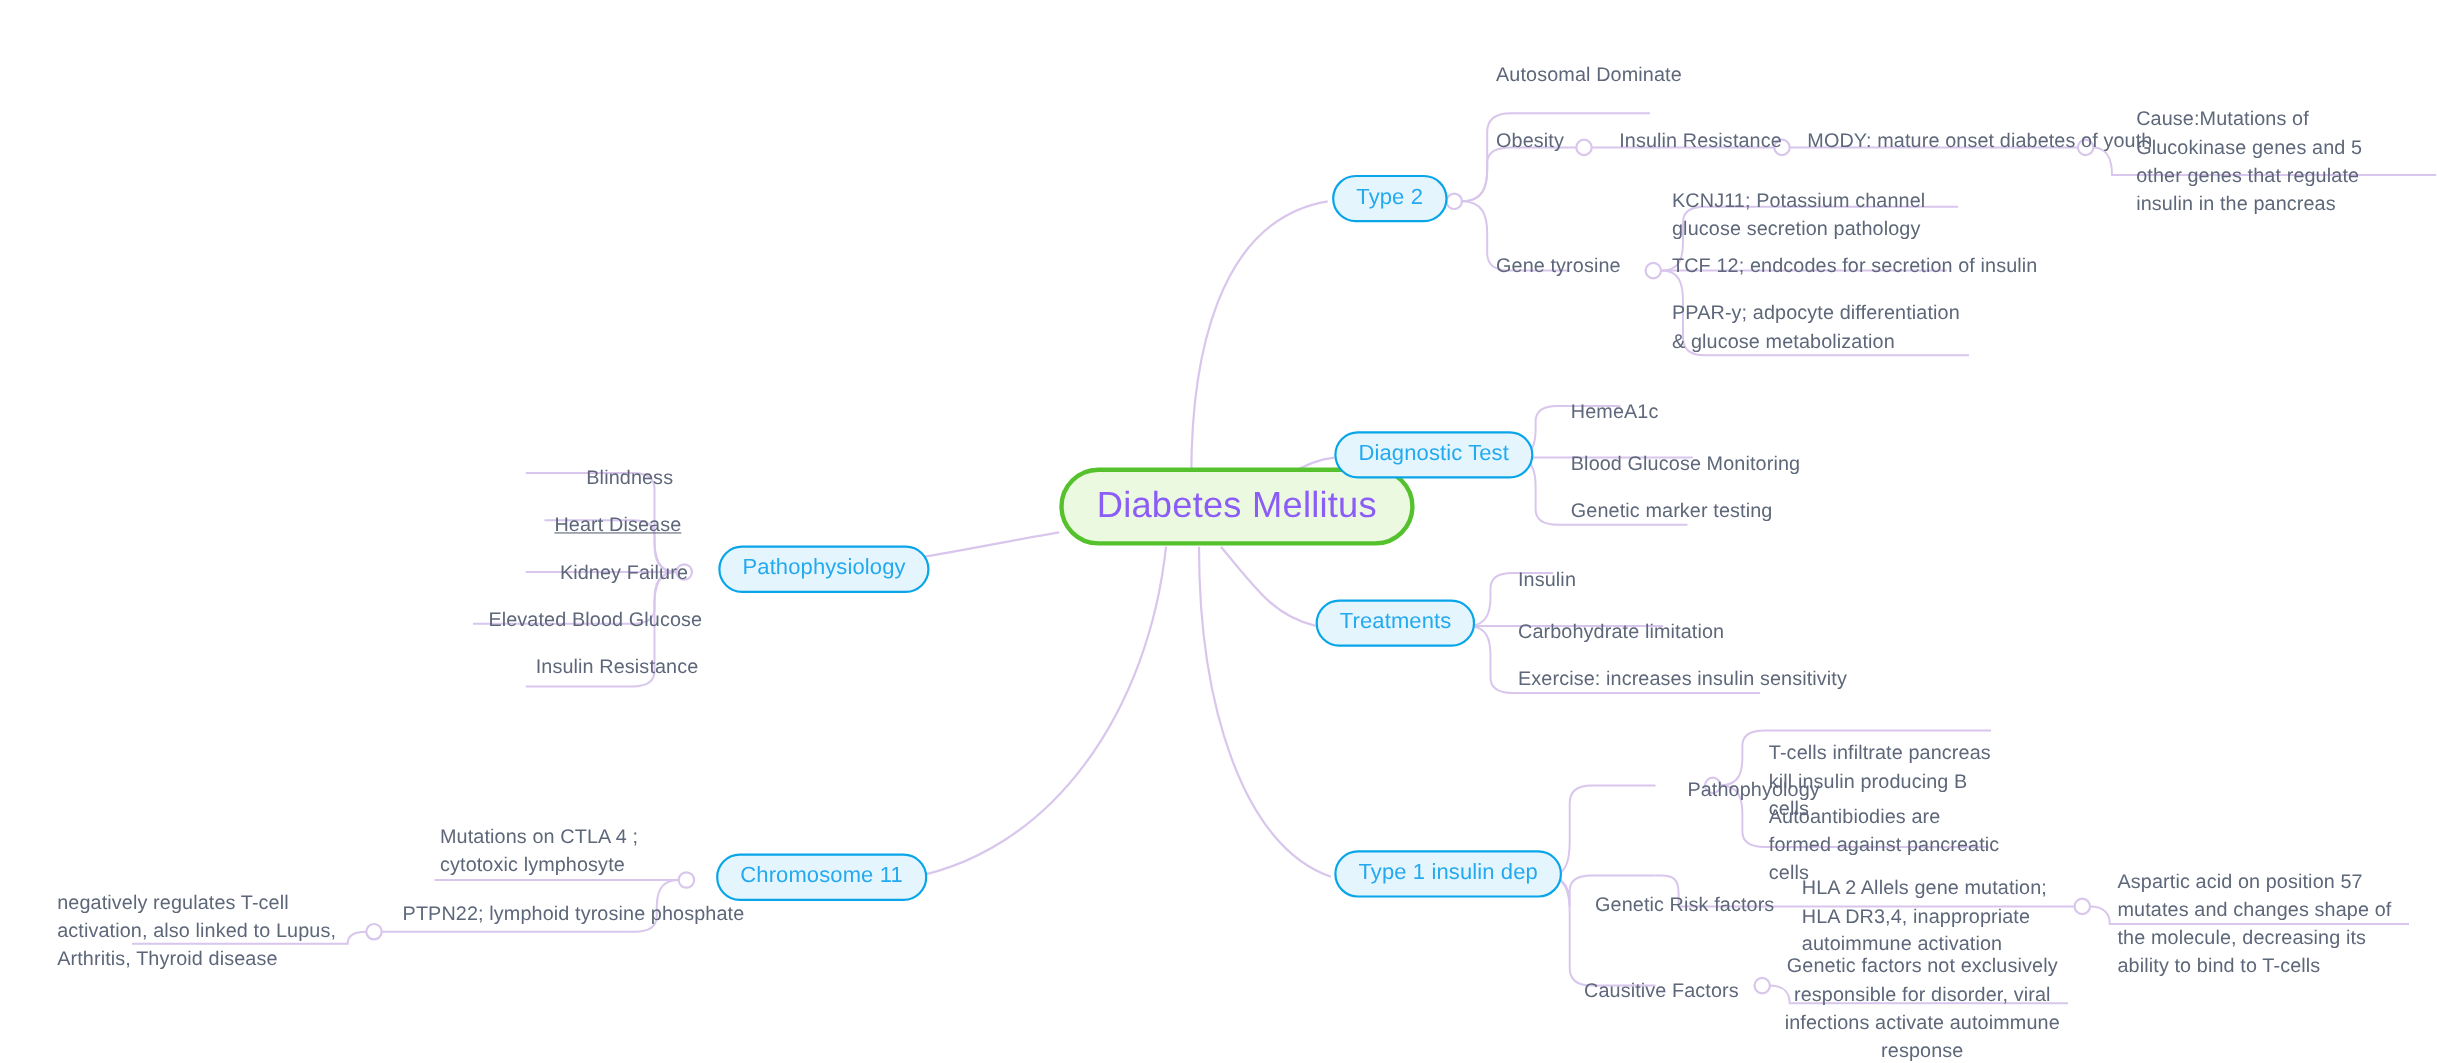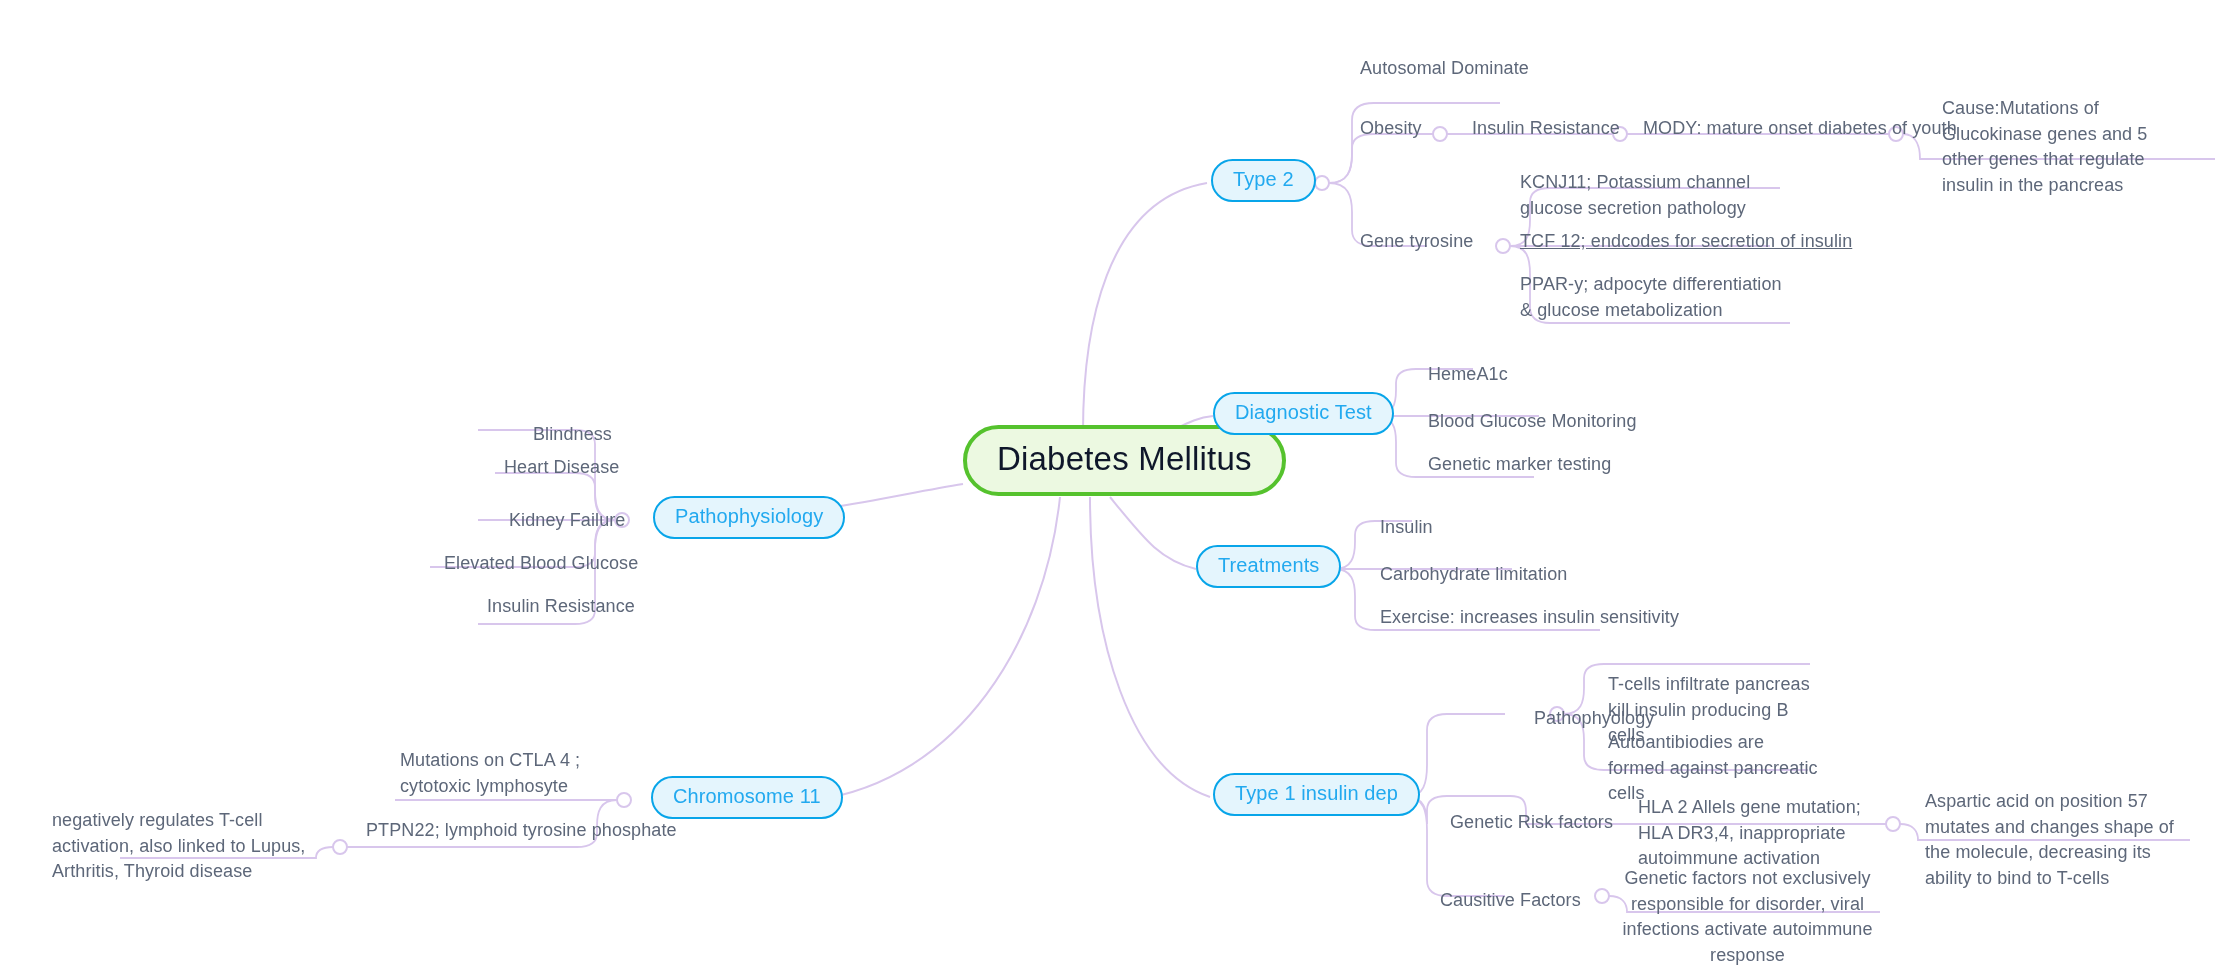--- a/index.html
+++ b/index.html
@@ -76,21 +76,21 @@
     font-size: 18px;
     line-height: 1.42;
     white-space: pre-line;
     letter-spacing: 0.1px;
   }
   .leaf.r { text-align: left; }
   .leaf.l { text-align: left; }
 </style>
 <style>
     body, #canvas { background: #ffffff; }
-    .node-root { border-color: #55c22d; background: #ecf9e1; color: #0f172a; }
+    .node-root { border-color: #55c22d; background: #ecf9e1; color: #8b5cf6; }
     .node-branch { border-color: #08a5e9; background: #e4f5fd; color: #22a9ef; }
     .link, .link-thin, .joint { stroke: #d8c6ec; }
     .leaf { color: #5d6779; }
   </style></head>
 <body>
 
 <div id="canvas">
 
   <svg id="links" viewBox="0 0 2215 966" xmlns="http://www.w3.org/2000/svg">
 
@@ -197,21 +197,21 @@
   <div class="leaf r" style="left: 1472px; top: 116px;">Insulin Resistance</div>
 
   <div class="leaf r" style="left: 1643px; top: 116px;">MODY: mature onset diabetes of youth</div>
 
   <div class="leaf r" style="left: 1942px; top: 96px; width: 248px;">Cause:Mutations of Glucokinase genes and 5 other genes that regulate insulin in the pancreas</div>
 
   <div class="leaf r" style="left: 1360px; top: 229px;">Gene tyrosine</div>
 
   <div class="leaf r" style="left: 1520px; top: 170px; width: 240px;">KCNJ11; Potassium channel glucose secretion pathology</div>
 
-  <div class="leaf r" style="left: 1520px; top: 229px; text-decoration: underline;">TCF 12; endcodes for secretion of insulin</div>
+  <div class="leaf r" style="left: 1520px; top: 229px;">TCF 12; endcodes for secretion of insulin</div>
 
   <div class="leaf r" style="left: 1520px; top: 272px; width: 272px;">PPAR-y; adpocyte differentiation &amp; glucose metabolization</div>
 
   <div class="leaf r" style="left: 1428px; top: 362px;">HemeA1c</div>
 
   <div class="leaf r" style="left: 1428px; top: 409px;">Blood Glucose Monitoring</div>
 
   <div class="leaf r" style="left: 1428px; top: 452px;">Genetic marker testing</div>
 
   <div class="leaf r" style="left: 1380px; top: 515px;">Insulin</div>
@@ -231,21 +231,21 @@
   <div class="leaf r" style="left: 1638px; top: 795px; width: 250px;">HLA 2 Allels gene mutation; HLA DR3,4, inappropriate autoimmune activation</div>
 
   <div class="leaf r" style="left: 1925px; top: 789px; width: 258px;">Aspartic acid on position 57 mutates and changes shape of the molecule, decreasing its ability to bind to T-cells</div>
 
   <div class="leaf r" style="left: 1440px; top: 888px;">Causitive Factors</div>
 
   <div class="leaf r" style="left: 1620px; top: 866px; width: 255px; text-align: center;">Genetic factors not exclusively responsible for disorder, viral infections activate autoimmune response</div>
 
   <div class="leaf l" style="left: 533px; top: 422px;">Blindness</div>
 
-  <div class="leaf l" style="left: 504px; top: 455px;">Heart Disease</div>
+  <div class="leaf l" style="left: 504px; top: 465px; text-decoration: underline;">Heart Disease</div>
 
   <div class="leaf l" style="left: 509px; top: 508px;">Kidney Failure</div>
 
   <div class="leaf l" style="left: 444px; top: 551px;">Elevated Blood Glucose</div>
 
   <div class="leaf l" style="left: 487px; top: 594px;">Insulin Resistance</div>
 
   <div class="leaf l" style="left: 400px; top: 748px; width: 200px;">Mutations on CTLA 4 ; cytotoxic lymphosyte</div>
 
   <div class="leaf l" style="left: 366px; top: 818px;">PTPN22; lymphoid tyrosine phosphate</div>

